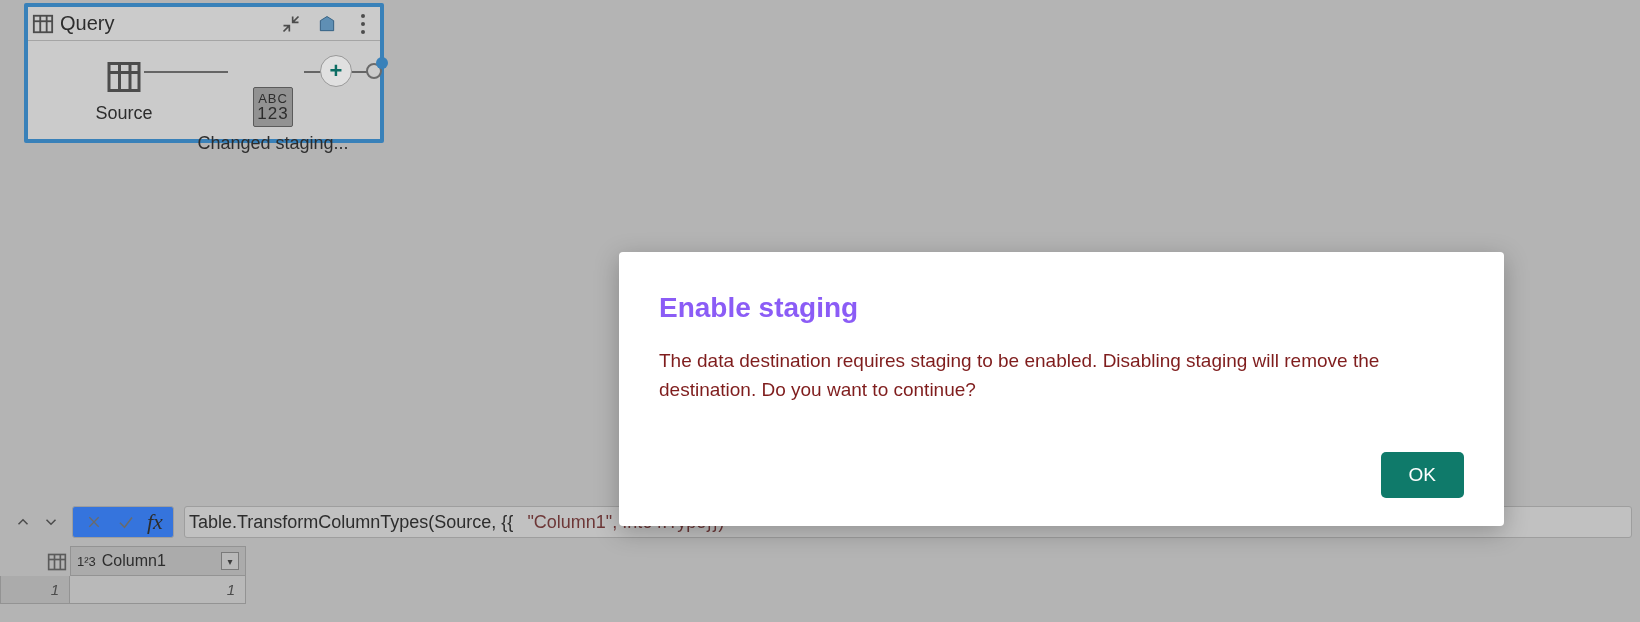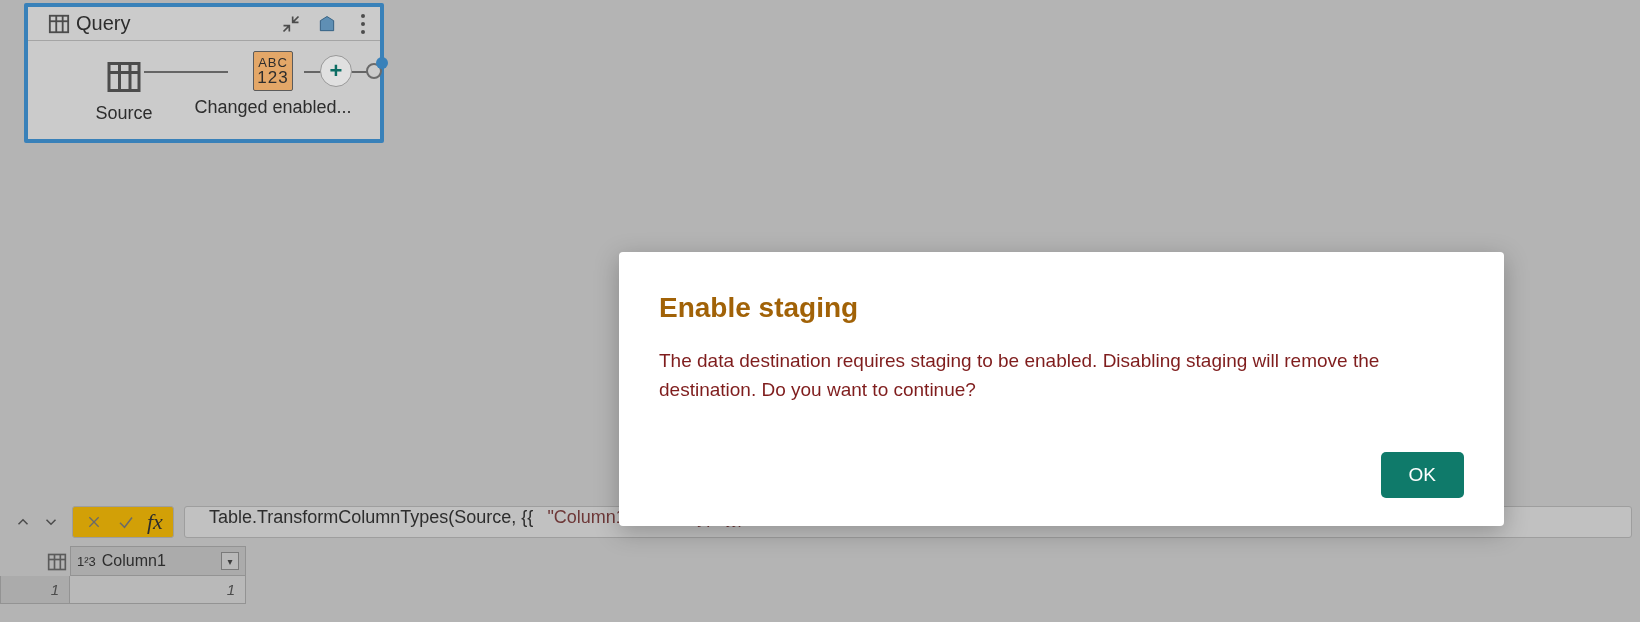--- a/index.html
+++ b/index.html
@@ -11,21 +11,21 @@
   .query-card {
     position: absolute; left: 24px; top: 3px;
     width: 360px; height: 140px;
     background: #e3e3e3;
     border: 4px solid #4090cf;
     border-radius: 2px;
   }
 
   .query-card-header {
     display: flex; align-items: center; height: 34px;
-    padding: 0 6px 0 20px;
+    padding: 0 6px 0 4px;
     border-bottom: 1px solid #b8b8b8;
   }
   .query-card-header .title {
     display: flex; align-items: center; gap: 6px; font-size: 20px; color: #333;
   }
   .query-card-header .controls {
     margin-left: auto; display: flex; align-items: center; gap: 14px;
   }
   .icon-btn { width: 22px; height: 22px; display: inline-flex; align-items: center; justify-content: center; }
 
@@ -37,22 +37,22 @@
     position: absolute; text-align: center;
   }
   .step-source { left: 48px; top: 16px; width: 96px; }
   .step-changed { left: 160px; top: 10px; width: 170px; }
 
   .step .box {
     width: 40px; height: 40px; margin: 0 auto;
     display: flex; align-items: center; justify-content: center;
   }
   .step-changed .box {
-    border: 1px solid #666; background: #fdba74; border-radius: 2px;
-    flex-direction: column; font-size: 13px; line-height: 1; color: #333;
+    border: 1px solid #666; background: #a3a3a3; border-radius: 2px;
+    flex-direction: column; font-size: 13px; line-height: 1; color: #333; margin-top: 36px;
   }
   .step-changed .box .l1 { font-size: 13px; letter-spacing: 1px; }
   .step-changed .box .l2 { font-size: 17px; letter-spacing: 1px; }
 
   .step .label { margin-top: 6px; font-size: 18px; color: #333; white-space: nowrap; overflow: hidden; text-overflow: ellipsis; }
 
   .connector { position: absolute; top: 30px; height: 2px; background: #717171; }
   .conn1 { left: 116px; width: 84px; }
   .conn2 { left: 276px; width: 18px; }
   .conn3 { left: 322px; width: 18px; }
@@ -78,31 +78,31 @@
   
   .formula-row {
     position: absolute; left: 4px; right: 0; top: 502px; height: 40px;
     display: flex; align-items: center; gap: 10px;
     padding: 0 8px;
   }
   .nav-arrows { display: flex; align-items: center; gap: 6px; color: #555; }
   .formula-actions {
     display: flex; align-items: center; gap: 10px;
     border: 1px solid #b0b0b0; border-radius: 3px;
-    padding: 2px 10px; height: 32px; background: #eab308;
+    padding: 2px 10px; height: 32px; background: #3b82f6;
   }
   .fx { font-style: italic; font-family: "Cambria Math","Times New Roman",serif; font-size: 22px; color: #333; }
   .formula-input {
     flex: 1; height: 32px;
     border: 1px solid #b0b0b0; border-radius: 3px;
     background: #d7d7d7;
-    padding: 0 24px;
+    padding: 0 4px;
     font-family: "Consolas", monospace;
     font-size: 18px; color: #333;
-    display: flex; align-items: flex-start;
+    display: flex; align-items: center;
     white-space: pre;
     gap: 14px;
   }
   .formula-input .m-str { color: #7a3e3e; }
 
   
   .grid-area {
     position: absolute; left: 0; right: 0; top: 546px; bottom: 0;
   }
   .grid-row { display: flex; align-items: stretch; }
@@ -137,21 +137,21 @@
 
   
   .dialog {
     position: absolute; left: 619px; top: 252px;
     width: 885px; height: 274px;
     background: #ffffff; border-radius: 4px;
     box-shadow: 0 6px 24px rgba(0,0,0,0.25);
     padding: 40px 40px 28px 40px;
     display: flex; flex-direction: column;
   }
-  .dialog-title { font-size: 28px; font-weight: 600; color: #a16207; }
+  .dialog-title { font-size: 28px; font-weight: 600; color: #8b5cf6; }
   .dialog-body  { margin-top: 22px; font-size: 19px; color: #7f1d1d; line-height: 1.55; max-width: 780px; }
   .dialog-buttons { margin-top: auto; display: flex; justify-content: flex-end; gap: 22px; }
   .btn {
     height: 46px; padding: 0 28px; border-radius: 5px;
     font-size: 19px; display: inline-flex; align-items: center; justify-content: center;
     cursor: pointer;
   }
   .btn-primary { background: #0f7a6a; color: #fff; border: none; }
   .btn-secondary { background: #fff; color: #333; border: 1px solid #888; }
 
@@ -211,21 +211,21 @@
             </svg>
         </div>
         <div class="label">Source</div>
       </div>
 
       <div class="step step-changed">
         <div class="box">
           <span class="l1">ABC</span>
           <span class="l2">123</span>
         </div>
-        <div class="label">Changed enabled...</div>
+        <div class="label">Changed staging...</div>
       </div>
 
       <div class="plus-btn">+</div>
       <div class="out-node"></div>
     </div>
 
     <div class="right-anchor"></div>
   </div>
 </div>
 

